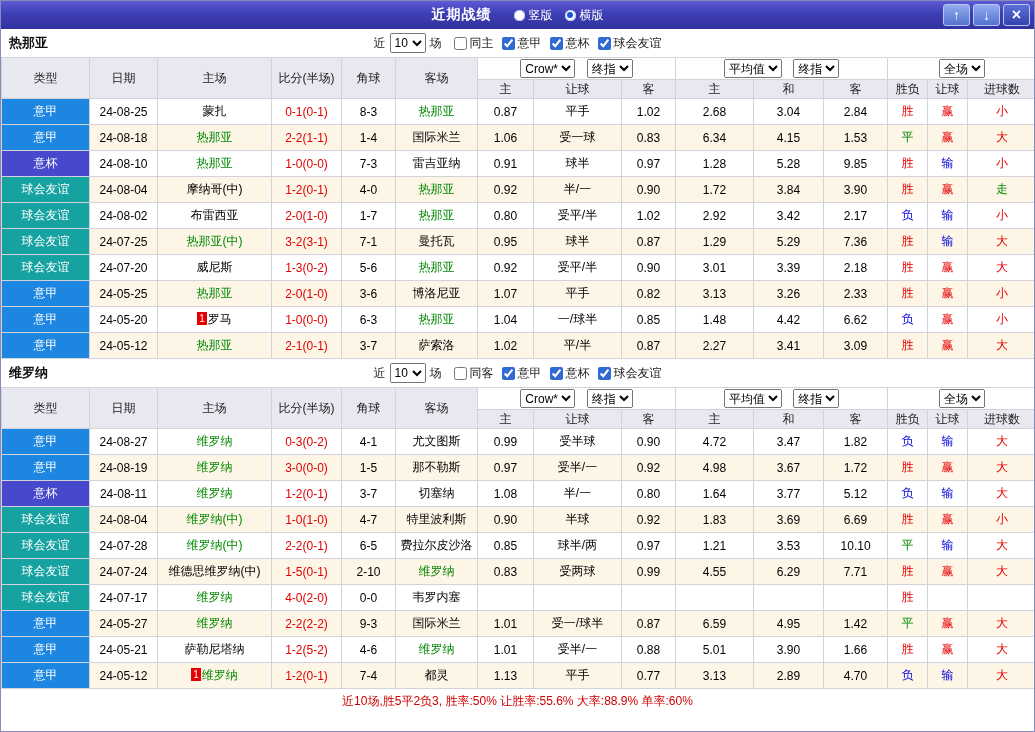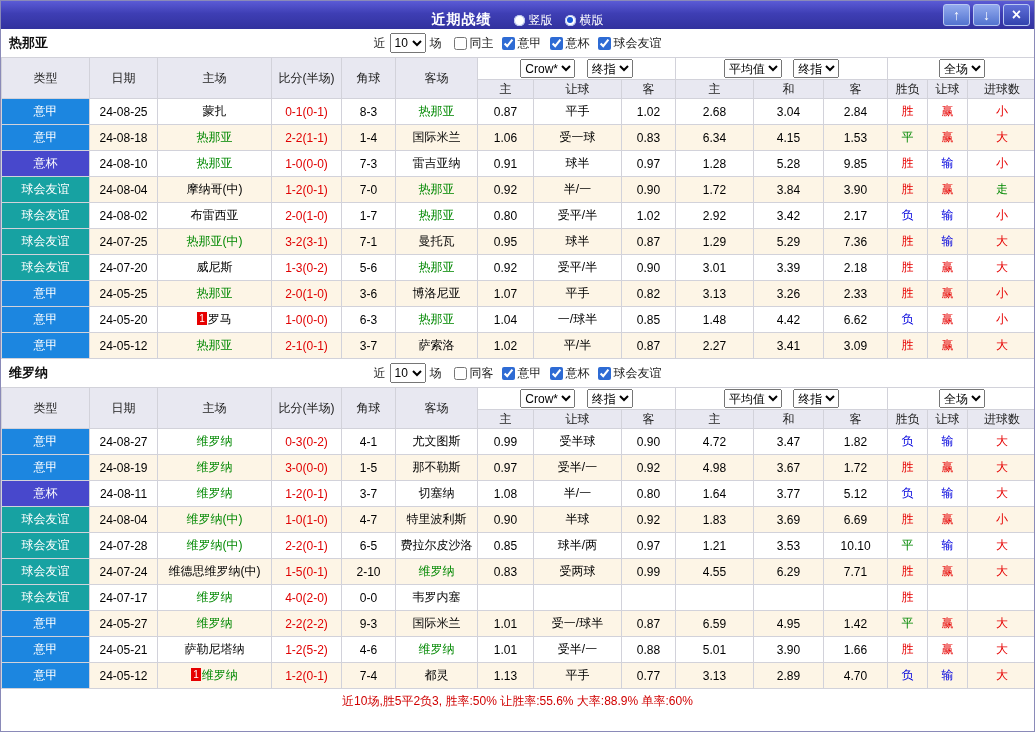--- a/index.html
+++ b/index.html
@@ -8,21 +8,21 @@
     width: 1035px; height: 732px;
     font-family: "Liberation Sans", "DejaVu Sans", sans-serif;
     font-size: 12px; color: #222; overflow: hidden;
   }
   .window { width:1035px; height:732px; border:1px solid #8a8ab8; overflow:hidden; background:#fff; }
 
   
   .titlebar {
     height:28px; position:relative;
     background: linear-gradient(180deg,#5b5bd6 0%,#3e3eb4 45%,#32329e 100%);
-    display:flex; align-items:flex-end; justify-content:center; color:#fff;
+    display:flex; align-items:center; justify-content:center; color:#fff;
   }
   .tb-center { display:flex; align-items:center; }
   .tb-title { font-weight:bold; font-size:14px; letter-spacing:1px; }
   .tb-radios { display:inline-flex; align-items:center; margin-left:10px; }
   .radio-item { display:inline-flex; align-items:center; gap:4px; margin-left:12px; cursor:pointer; font-size:12px; }
   .radio { width:11px; height:11px; border-radius:50%; background:#fff; position:relative; display:inline-block; box-shadow: inset 0 0 0 1px #b9c4ee; }
   .radio.on::after { content:""; position:absolute; left:2.5px; top:2.5px; width:6px; height:6px; border-radius:50%; background:#1a57d8; }
   .tb-buttons { position:absolute; right:4px; top:3px; display:flex; gap:3px; }
   .tb-btn {
     width:27px; height:22px; border-radius:3px; cursor:pointer;
@@ -211,21 +211,21 @@
             <td>9.85</td>
             <td class="res" style="color: rgb(230, 0, 0);">胜</td>
             <td class="res" style="color: rgb(0, 0, 221);">输</td>
             <td class="res" style="color: rgb(230, 0, 0);">小</td>
           </tr>
           <tr>
             <td class="type" style="background: rgb(23, 162, 162);">球会友谊</td>
             <td>24-08-04</td>
             <td><span>摩纳哥(中)</span></td>
             <td class="score">1-2(0-1)</td>
-            <td>7-0</td>
+            <td>4-0</td>
             <td><span class="self">热那亚</span></td>
             <td>0.92</td>
             <td>半/一</td>
             <td>0.90</td>
             <td>1.72</td>
             <td>3.84</td>
             <td>3.90</td>
             <td class="res" style="color: rgb(230, 0, 0);">胜</td>
             <td class="res" style="color: rgb(230, 0, 0);">赢</td>
             <td class="res" style="color: rgb(0, 136, 0);">走</td>

